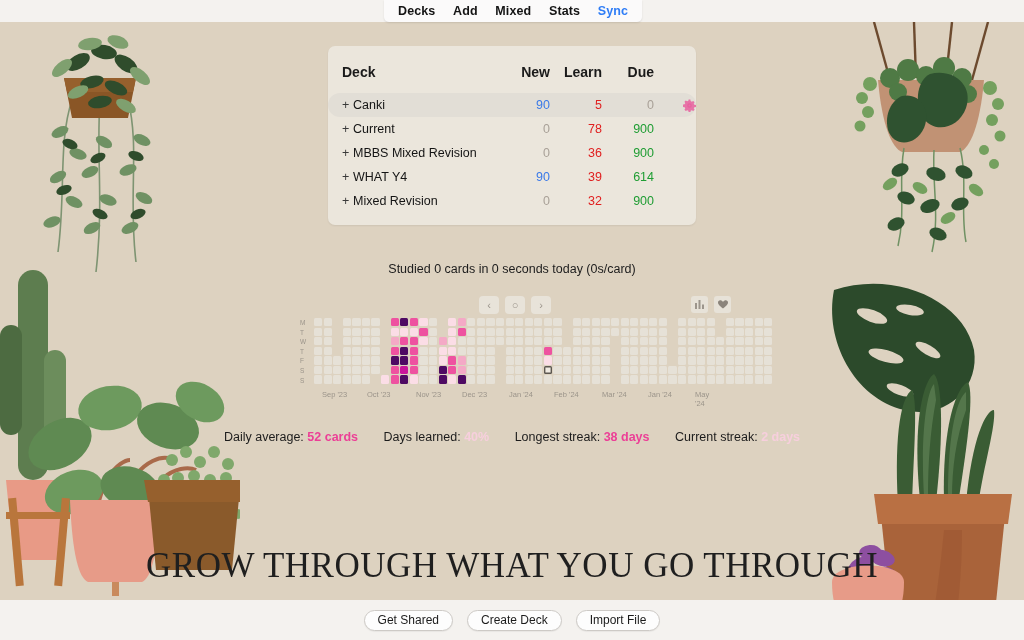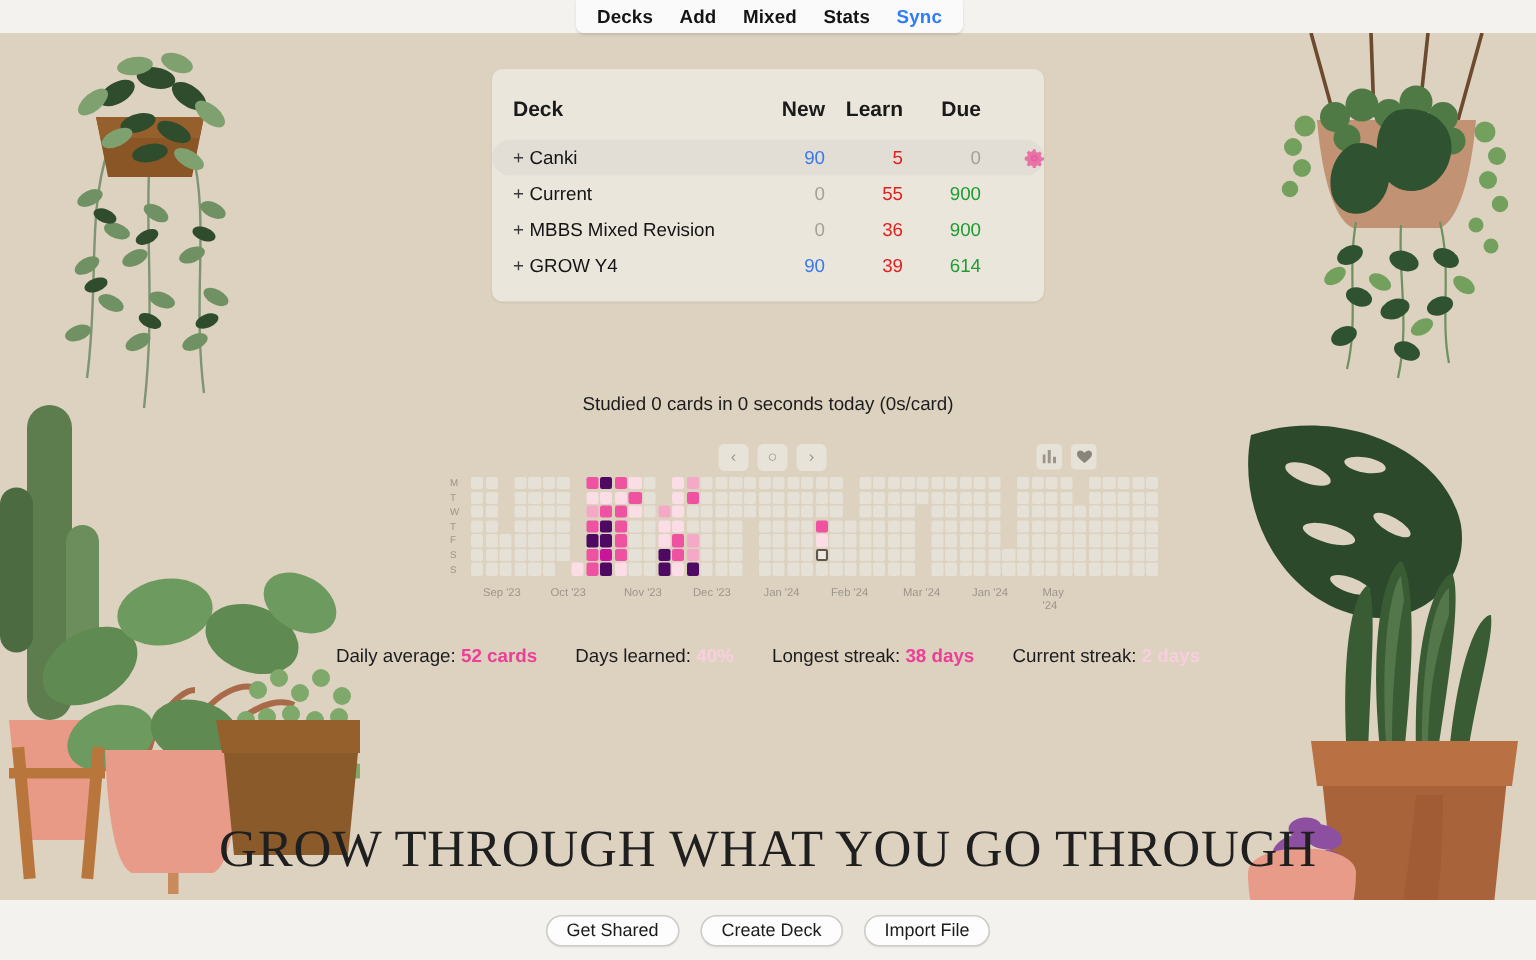--- a/index.html
+++ b/index.html
@@ -413,36 +413,43 @@
             <td><span class="n-learn">5</span></td>
             <td><span class="n-zero">0</span></td>
             <td class="gear-cell"><svg class="gear-icon" viewBox="0 0 16 16">
                 <path fill="#e8609f" d="M8 5.2a2.8 2.8 0 100 5.6 2.8 2.8 0 000-5.6zm0 1.5a1.3 1.3 0 110 2.6 1.3 1.3 0 010-2.6z"></path>
                 <path fill="#e8609f" d="M6.9 0.6h2.2l.3 2 1.4.8 1.8-1 1.6 1.6-1 1.8.8 1.4 2 .3v2.2l-2 .3-.8 1.4 1 1.8-1.6 1.6-1.8-1-1.4.8-.3 2H6.9l-.3-2-1.4-.8-1.8 1-1.6-1.6 1-1.8-.8-1.4-2-.3V6.9l2-.3.8-1.4-1-1.8L3.4 1.8l1.8 1 1.4-.8z" opacity="0.85"></path>
               </svg></td>
           </tr>
           <tr class="">
             <td class="name"><span class="plus">+</span><span>Current</span></td>
             <td><span class="n-zero">0</span></td>
-            <td><span class="n-learn">55</span></td>
+            <td><span class="n-learn">78</span></td>
             <td><span class="n-due">900</span></td>
             <td class="gear-cell"></td>
           </tr>
           <tr class="">
             <td class="name"><span class="plus">+</span><span>MBBS Mixed Revision</span></td>
             <td><span class="n-zero">0</span></td>
             <td><span class="n-learn">36</span></td>
             <td><span class="n-due">900</span></td>
             <td class="gear-cell"></td>
           </tr>
           <tr class="">
-            <td class="name"><span class="plus">+</span><span>GROW Y4</span></td>
+            <td class="name"><span class="plus">+</span><span>WHAT Y4</span></td>
             <td><span class="n-new">90</span></td>
             <td><span class="n-learn">39</span></td>
             <td><span class="n-due">614</span></td>
+            <td class="gear-cell"></td>
+          </tr>
+          <tr class="">
+            <td class="name"><span class="plus">+</span><span>Mixed Revision</span></td>
+            <td><span class="n-zero">0</span></td>
+            <td><span class="n-learn">32</span></td>
+            <td><span class="n-due">900</span></td>
             <td class="gear-cell"></td>
           </tr>
         </tbody>
     </table>
   </div>
 
   <div class="studied">Studied 0 cards in 0 seconds today (0s/card)</div>
 
   <div class="hm-nav">
     <div class="nav-group">

